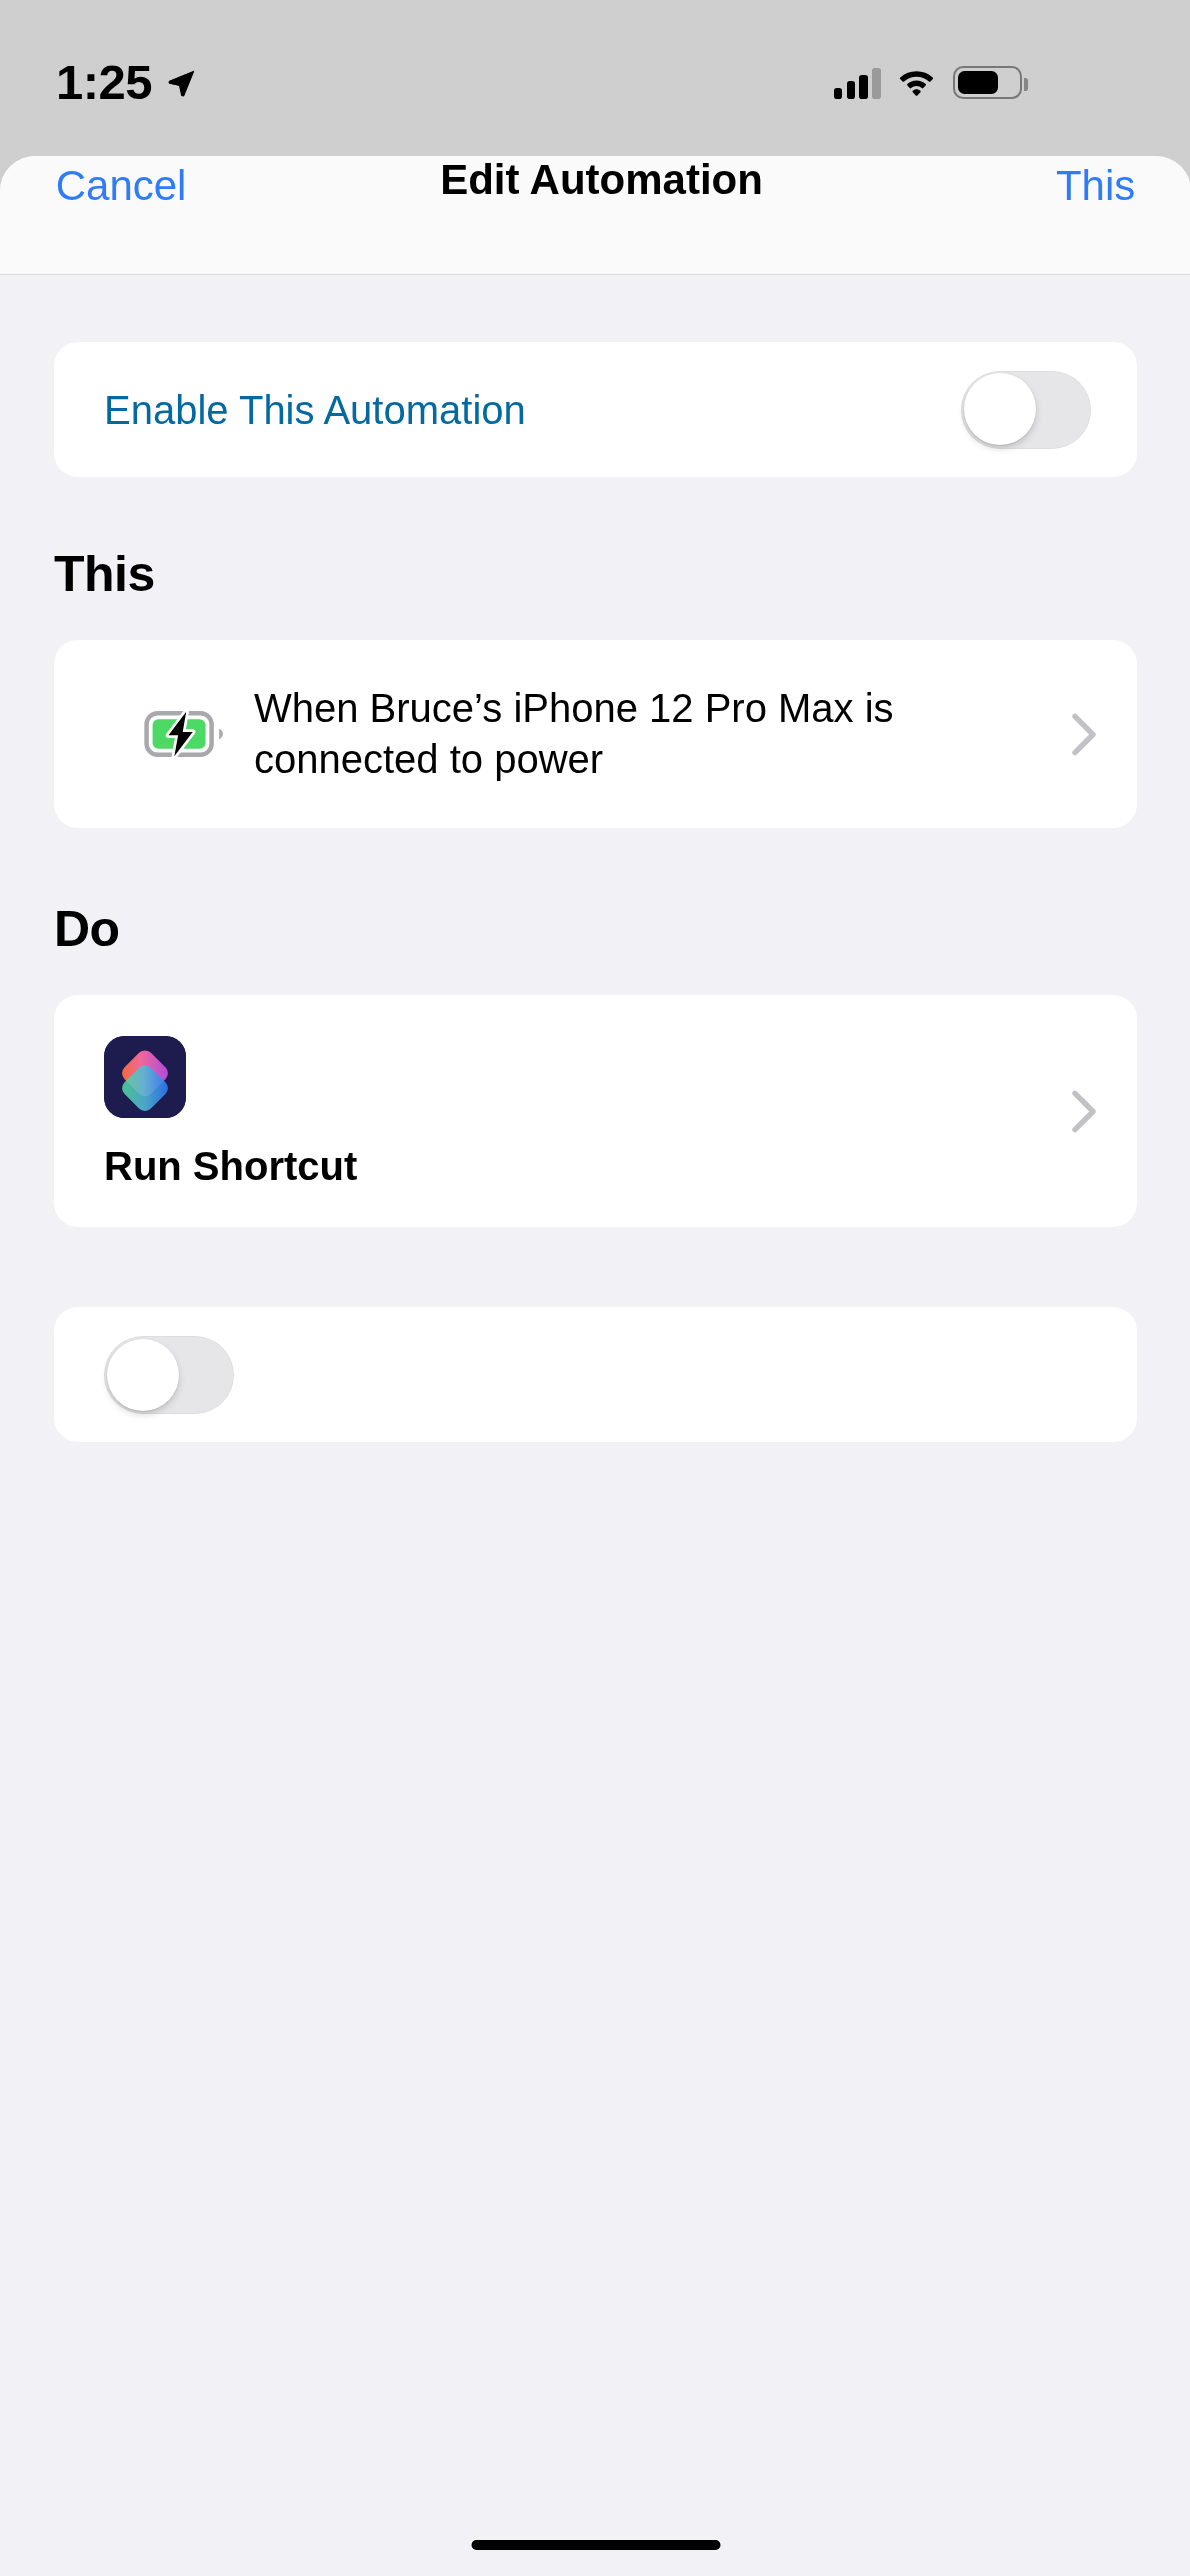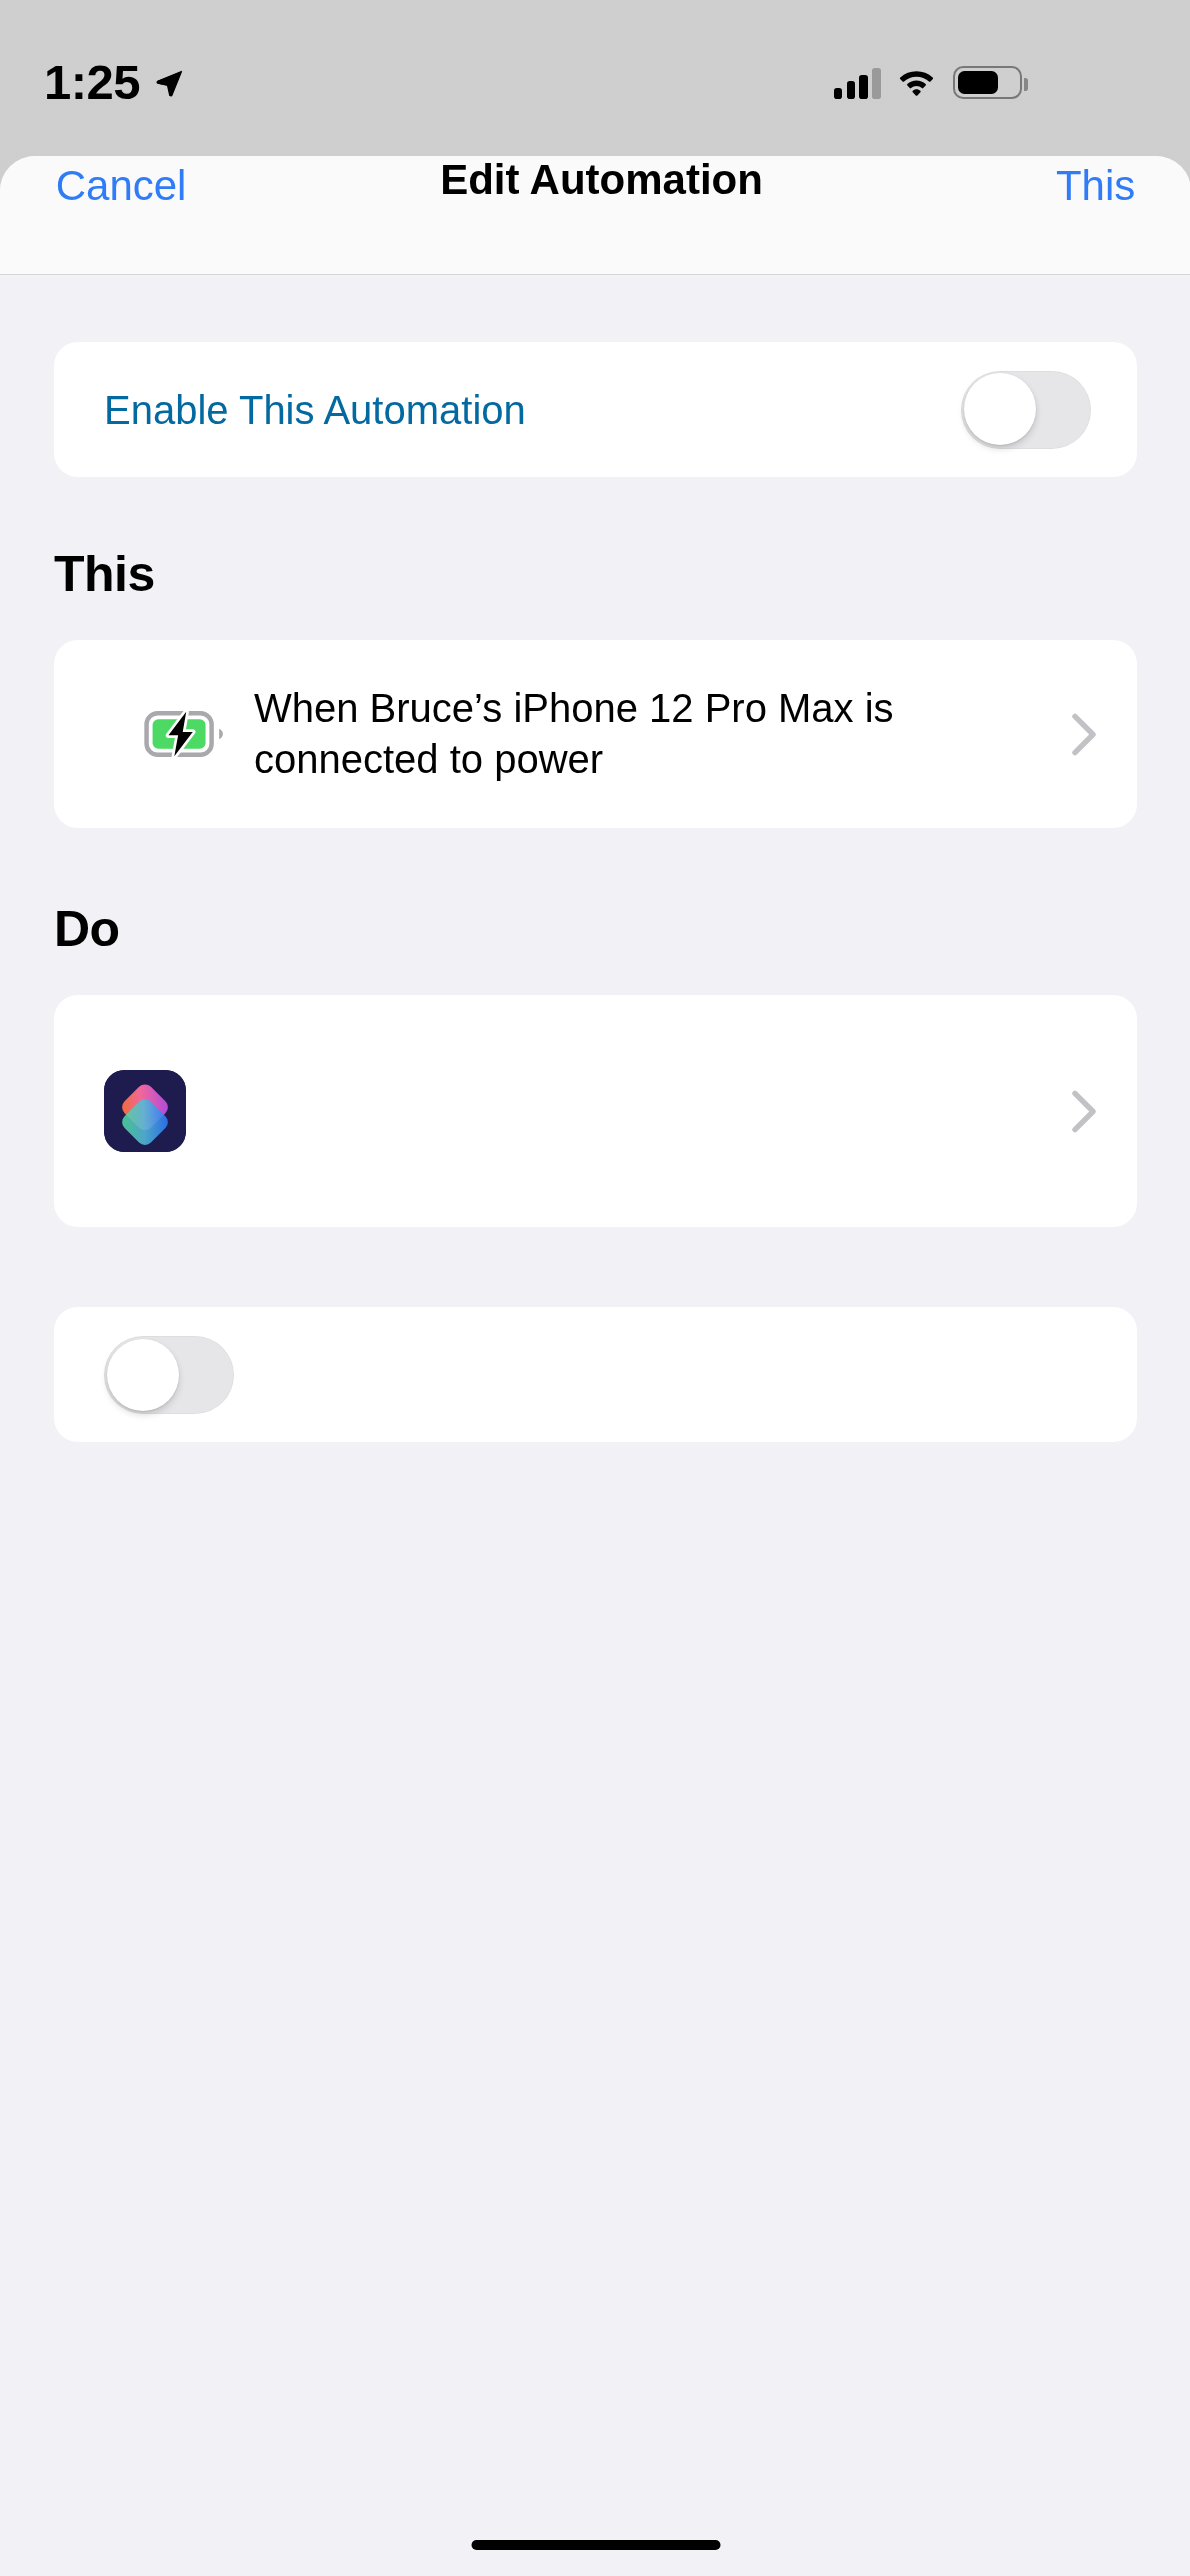--- a/index.html
+++ b/index.html
@@ -27,21 +27,21 @@
 
   
   .status-bar {
     position: absolute;
     top: 0; left: 0;
     width: 1111px;
     height: 156px;
     display: flex;
     align-items: center;
     justify-content: space-between;
-    padding: 0 89px 0 44px;
+    padding: 0 89px 0 56px;
   }
   .status-left {
     display: flex;
     align-items: center;
     gap: 13px;
     margin-top: 9.3px;
   }
   .status-time {
     font-size: 49px;
     font-weight: 600;
@@ -359,20 +359,21 @@
                 </defs>
                 <rect x="0" y="0" width="88" height="88" rx="21" fill="#1e1b4f"></rect>
                 <g transform="translate(44,40) rotate(45)">
                   <rect x="-20" y="-20" width="40" height="40" rx="9" fill="url(#gTop)"></rect>
                 </g>
                 <g transform="translate(44,56) rotate(45)">
                   <rect x="-20" y="-20" width="40" height="40" rx="9" fill="url(#gBot)" opacity="0.88"></rect>
                 </g>
               </svg>
             </span>
+            <div class="action-title">Run Shortcut</div>
           </div>
           <svg class="chevron" viewBox="0 0 13 22">
             <path d="M1.6 1.2 11.4 11 1.6 20.8" fill="none" stroke="#c2c2c6" stroke-width="2.9" stroke-linecap="round" stroke-linejoin="round"></path>
           </svg>
         </div>
       </div>
 
       <div style="height:80px"></div>
       <div class="card">
         <div class="row-toggle">

